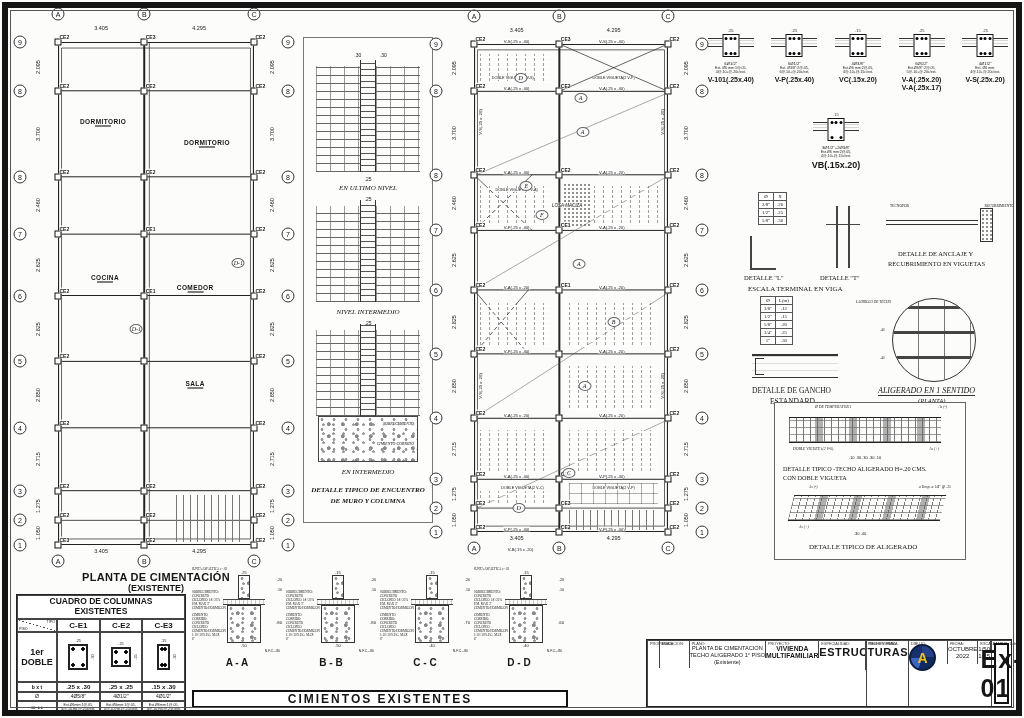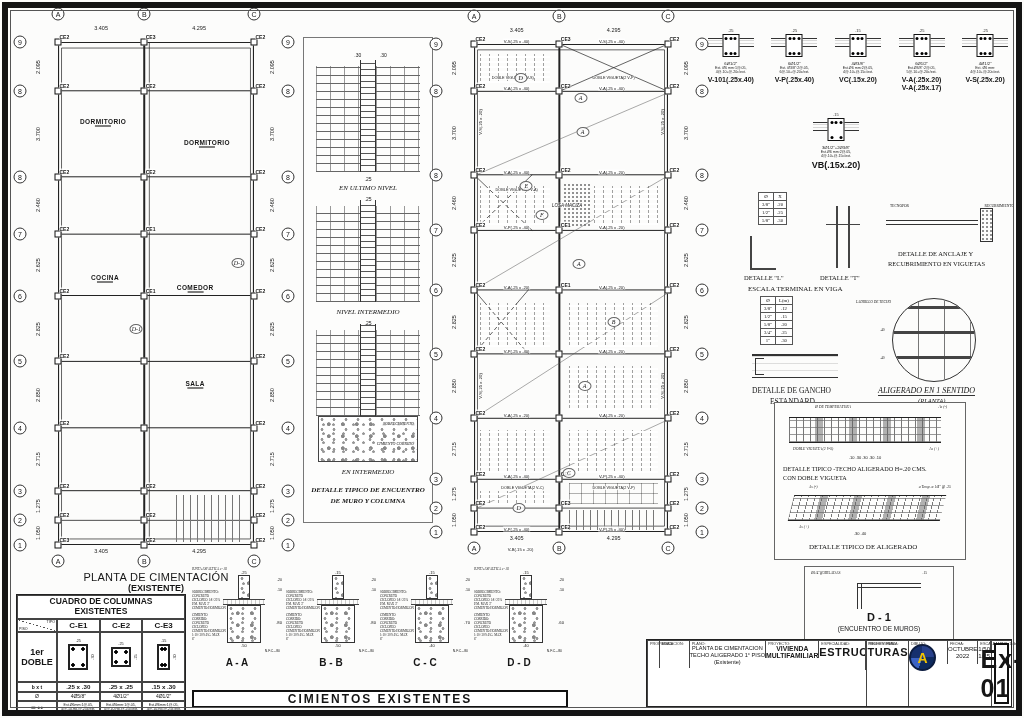--- a/index.html
+++ b/index.html
@@ -24,21 +24,21 @@
 .beam{position:absolute;transform:translate(-50%,-110%);font-size:4.2px;background:rgba(255,255,255,.85);padding:0 1px;white-space:nowrap;z-index:3}
 .dbl{position:absolute;transform:translate(-50%,-50%);font-size:3.8px;white-space:nowrap;background:rgba(255,255,255,.8);z-index:3}
 .vlab{position:absolute;transform:translate(-50%,-50%) rotate(-90deg);font-size:4.2px;white-space:nowrap;z-index:3}
 .zone{position:absolute;transform:translate(-50%,-50%);font-size:4.5px;font-style:italic;white-space:nowrap;z-index:3;background:rgba(255,255,255,.7)}
 .co{position:absolute;width:13px;height:10px;border:1px solid #666;border-radius:50%;background:rgba(255,255,255,.85);display:flex;align-items:center;justify-content:center;font:italic 6px "Liberation Serif",serif;transform:translate(-50%,-50%);z-index:5}
 .hatchv{position:absolute;background:repeating-linear-gradient(0deg,#fff 0 2px,transparent 2px 5px),repeating-linear-gradient(90deg,rgba(70,70,70,.5) 0 1px,transparent 1px 9px)}
 .dots{background-image:radial-gradient(#555 .6px,transparent .9px);background-size:4px 4px}
 .stairs{background:repeating-linear-gradient(90deg,#777 0 1px,transparent 1px 7px)}
 .dashgrid{background:repeating-linear-gradient(90deg,rgba(0,0,0,.3) 0 1px,transparent 1px 12px),repeating-linear-gradient(0deg,rgba(0,0,0,.3) 0 1px,transparent 1px 10px)}
 .plan-title{position:absolute;text-align:center;z-index:6}
-.pt1{font-weight:normal;font-size:11px;letter-spacing:.3px}
+.pt1{font-weight:bold;font-size:11px;letter-spacing:.3px}
 .pt2{font-weight:bold;font-size:9px}
 .pt3{font-size:5.5px;color:#333}
 
 .muro{position:absolute;border:1px solid #777;background:#fdfdfc}
 .brick{background:repeating-linear-gradient(0deg,#666 0 .8px,transparent .8px 8px),repeating-linear-gradient(90deg,#999 0 .8px,transparent .8px 14px)}
 .ladder{background:repeating-linear-gradient(0deg,#555 0 .8px,transparent .8px 6px);border-left:1.2px solid #333;border-right:1.2px solid #333}
 .mw{position:absolute;left:12px;right:12px}
 .mwl{position:absolute;left:0;top:0;bottom:0;width:42%}
 .mwc{position:absolute;left:42%;width:16%;top:-6px;bottom:0}
 .mwr{position:absolute;right:0;top:0;bottom:0;width:42%}
@@ -1041,28 +1041,20 @@
     <div class="dcap" style="left:8px;top:62px">DETALLE TIPICO -TECHO ALIGERADO H=.20 CMS.</div>
     <div class="dcap" style="left:8px;top:71px">CON DOBLE VIGUETA</div>
     <div class="dlab" style="left:34px;top:82px">As (-)</div>
     <div class="dlab" style="right:14px;top:82px">a Temp. ø 1/4" @ .25</div>
     <div class="dstrip" style="left:16px;top:92px;width:152px;transform:skewX(-14deg)"></div>
     <div class="dlab" style="left:24px;top:122px">As (+)</div>
     <div class="ddim" style="left:30px;top:128px;width:110px">.30              .40</div>
     <div class="dcap" style="left:34px;top:140px;font-size:7px">DETALLE TIPICO DE ALIGERADO</div>
   </div>
 
-  <div class="d1box" style="left:804px;top:566px;width:150px;height:74px">
-    <div class="tiny" style="position:absolute;left:6px;top:4px">Ø1/4"@3HILADAS</div>
-    <div class="tiny" style="position:absolute;right:26px;top:4px">.15</div>
-    <div class="d1h" style="left:52px;top:16px"></div>
-    <div class="d1v" style="left:52px;top:16px"></div>
-    <div style="position:absolute;left:0;right:0;top:44px;text-align:center;font-weight:bold;font-size:11px">D  -  1</div>
-    <div style="position:absolute;left:0;right:0;top:58px;text-align:center;font-size:6.5px">(ENCUENTRO DE MUROS)</div>
-  </div>
 
   <div class="cuadro" style="left:16px;top:594px;width:170px">
     <div class="cell cq-title">
       <div>
         <div>CUADRO  DE  COLUMNAS</div>
         <div>EXISTENTES</div>
       </div>
     </div>
     <div class="cell corner">
       <i class="ca">TIPO</i>

